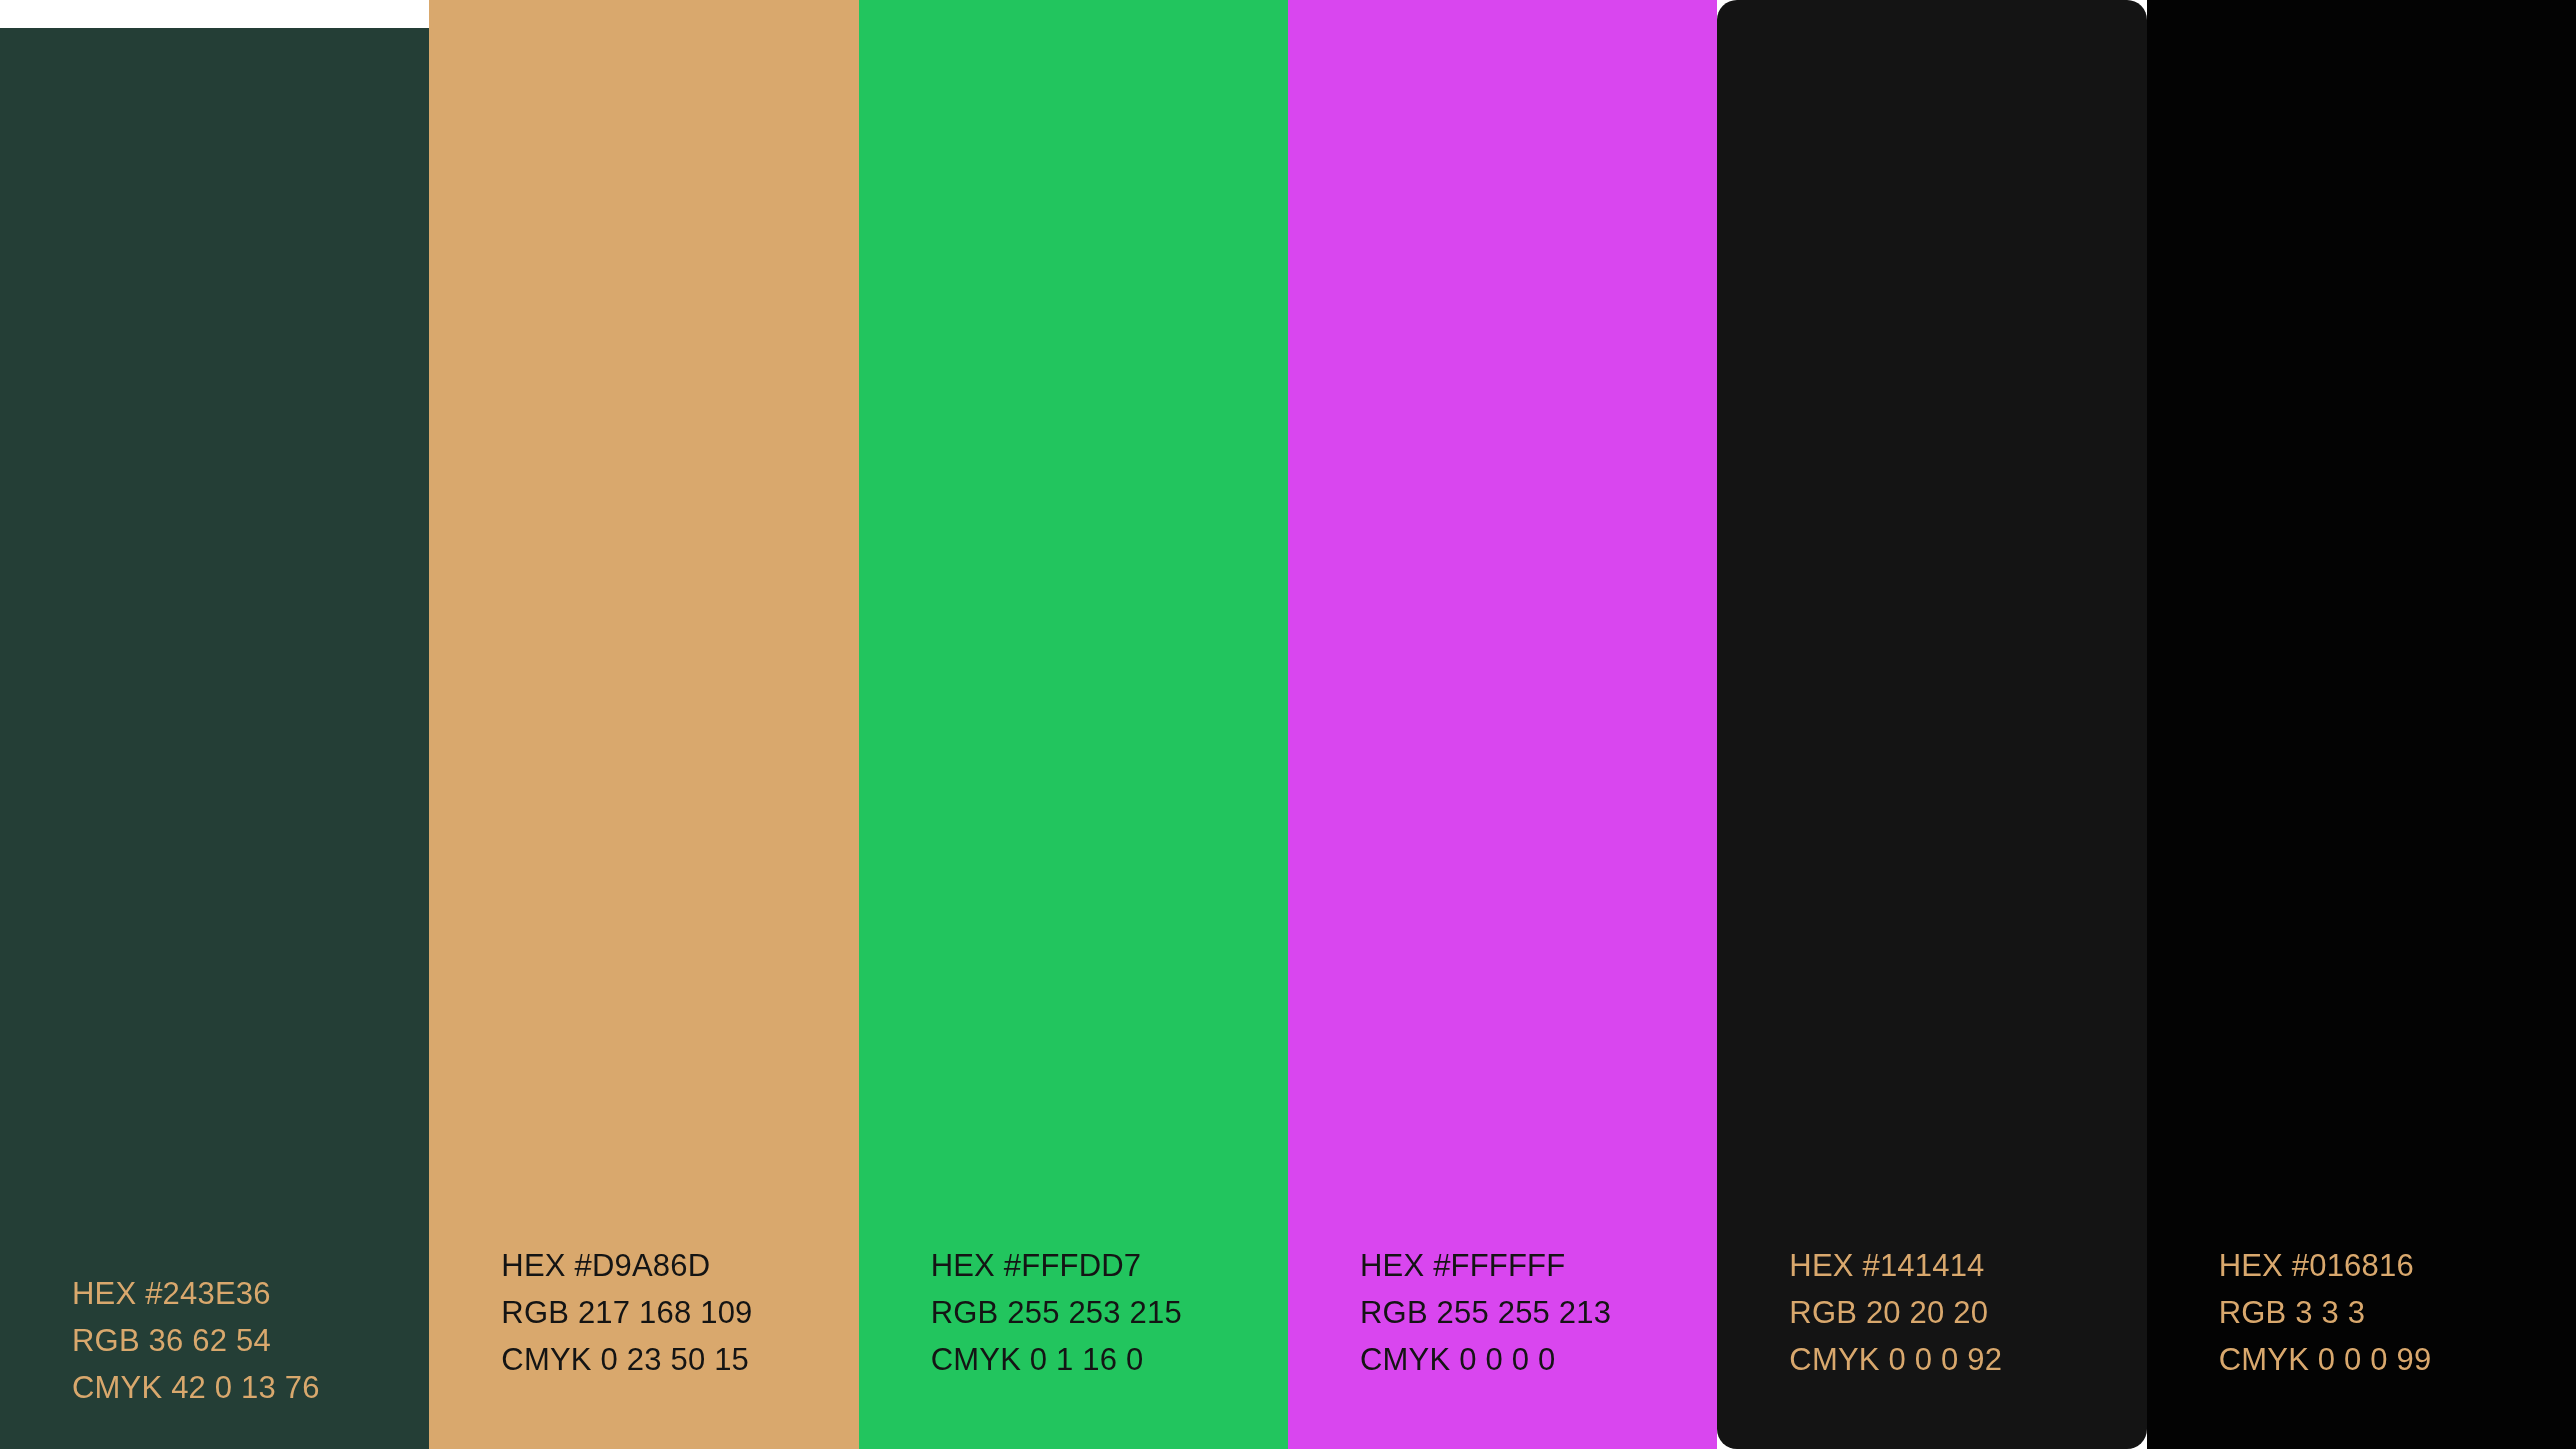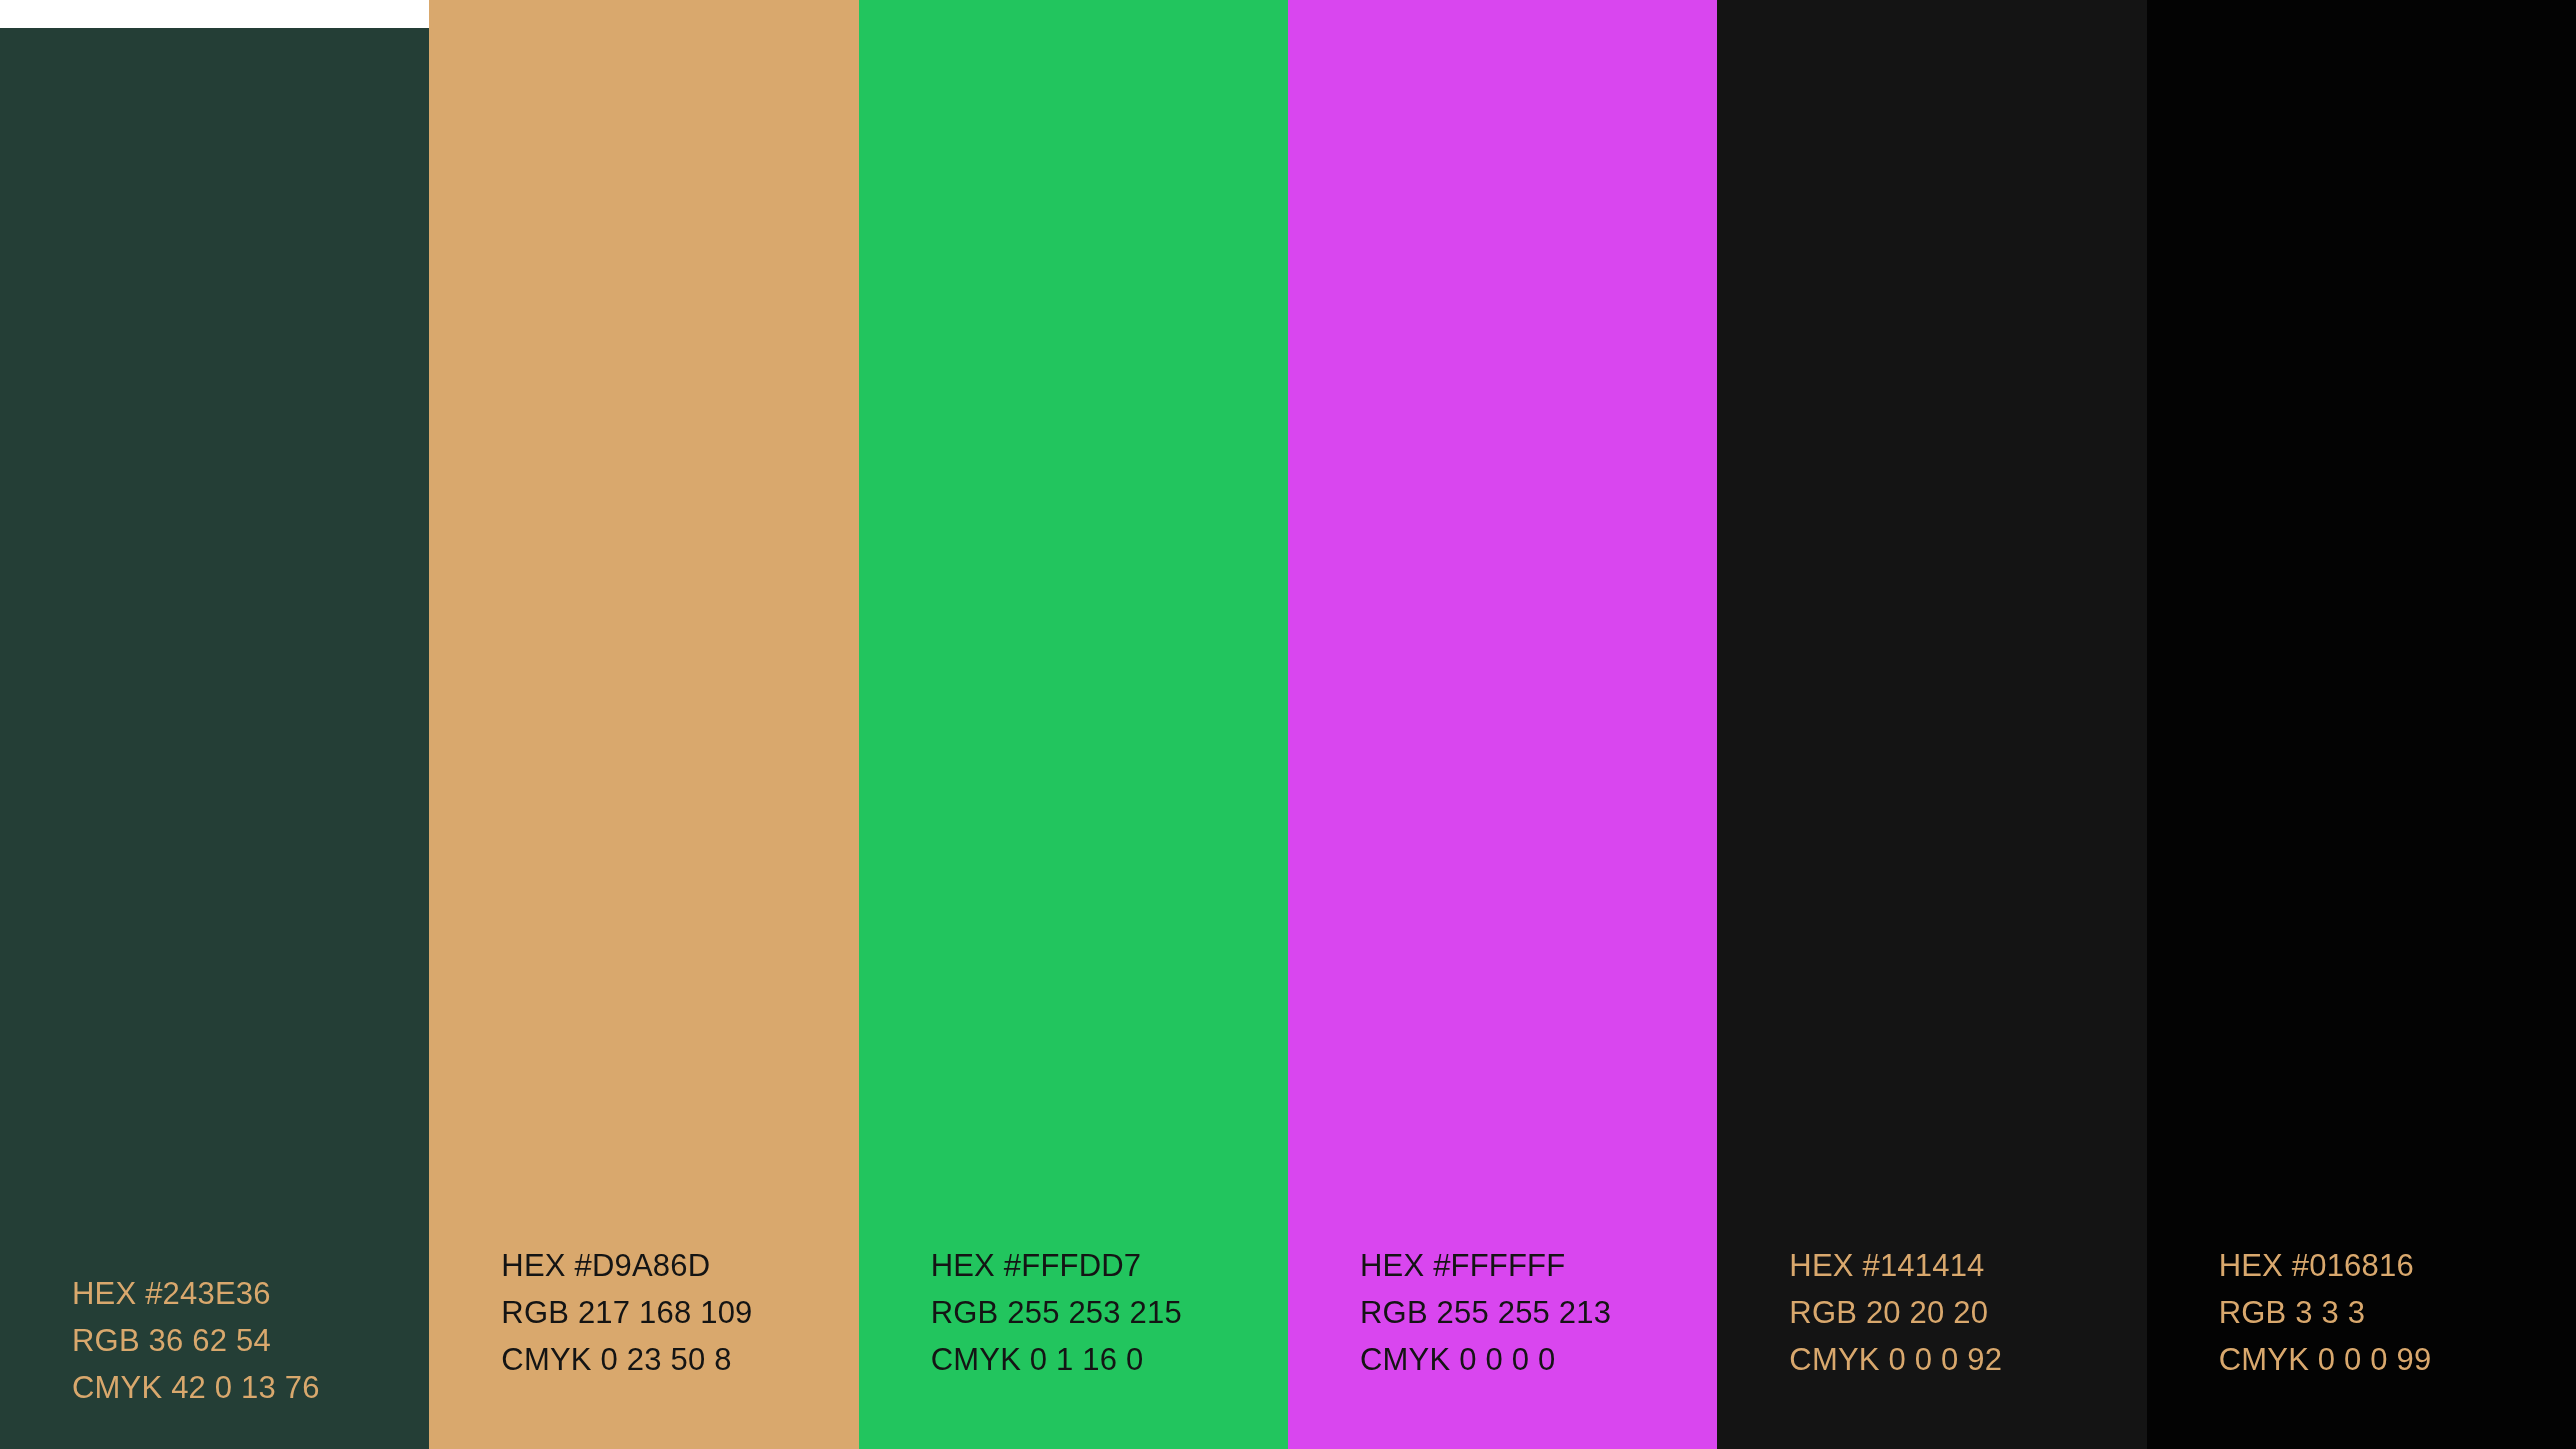--- a/index.html
+++ b/index.html
@@ -43,38 +43,38 @@
       <div class="swatch-info">
         <div class="info-line" style="color: rgb(217, 168, 109);">HEX #243E36</div>
         <div class="info-line" style="color: rgb(217, 168, 109);">RGB 36 62 54</div>
         <div class="info-line" style="color: rgb(217, 168, 109);">CMYK 42 0 13 76</div>
       </div>
     </div>
     <div class="swatch" style="background: rgb(217, 168, 109);">
       <div class="swatch-info">
         <div class="info-line" style="color: rgb(20, 20, 20);">HEX #D9A86D</div>
         <div class="info-line" style="color: rgb(20, 20, 20);">RGB 217 168 109</div>
-        <div class="info-line" style="color: rgb(20, 20, 20);">CMYK 0 23 50 8</div>
+        <div class="info-line" style="color: rgb(20, 20, 20);">CMYK 0 23 50 15</div>
       </div>
     </div>
     <div class="swatch" style="background: #22c55e;">
       <div class="swatch-info">
         <div class="info-line" style="color: rgb(20, 20, 20);">HEX #FFFDD7</div>
         <div class="info-line" style="color: rgb(20, 20, 20);">RGB 255 253 215</div>
         <div class="info-line" style="color: rgb(20, 20, 20);">CMYK 0 1 16 0</div>
       </div>
     </div>
     <div class="swatch" style="background: #d946ef;">
       <div class="swatch-info">
         <div class="info-line" style="color: rgb(20, 20, 20);">HEX #FFFFFF</div>
         <div class="info-line" style="color: rgb(20, 20, 20);">RGB 255 255 213</div>
         <div class="info-line" style="color: rgb(20, 20, 20);">CMYK 0 0 0 0</div>
       </div>
     </div>
-    <div class="swatch" style="background: rgb(20, 20, 20);">
+    <div class="swatch" style="background: rgb(20, 20, 20); border-radius: 20px;">
       <div class="swatch-info">
         <div class="info-line" style="color: rgb(217, 168, 109);">HEX #141414</div>
         <div class="info-line" style="color: rgb(217, 168, 109);">RGB 20 20 20</div>
         <div class="info-line" style="color: rgb(217, 168, 109);">CMYK 0 0 0 92</div>
       </div>
     </div>
     <div class="swatch" style="background: rgb(3, 3, 3);">
       <div class="swatch-info">
         <div class="info-line" style="color: rgb(217, 168, 109);">HEX #016816</div>
         <div class="info-line" style="color: rgb(217, 168, 109);">RGB 3 3 3</div>

